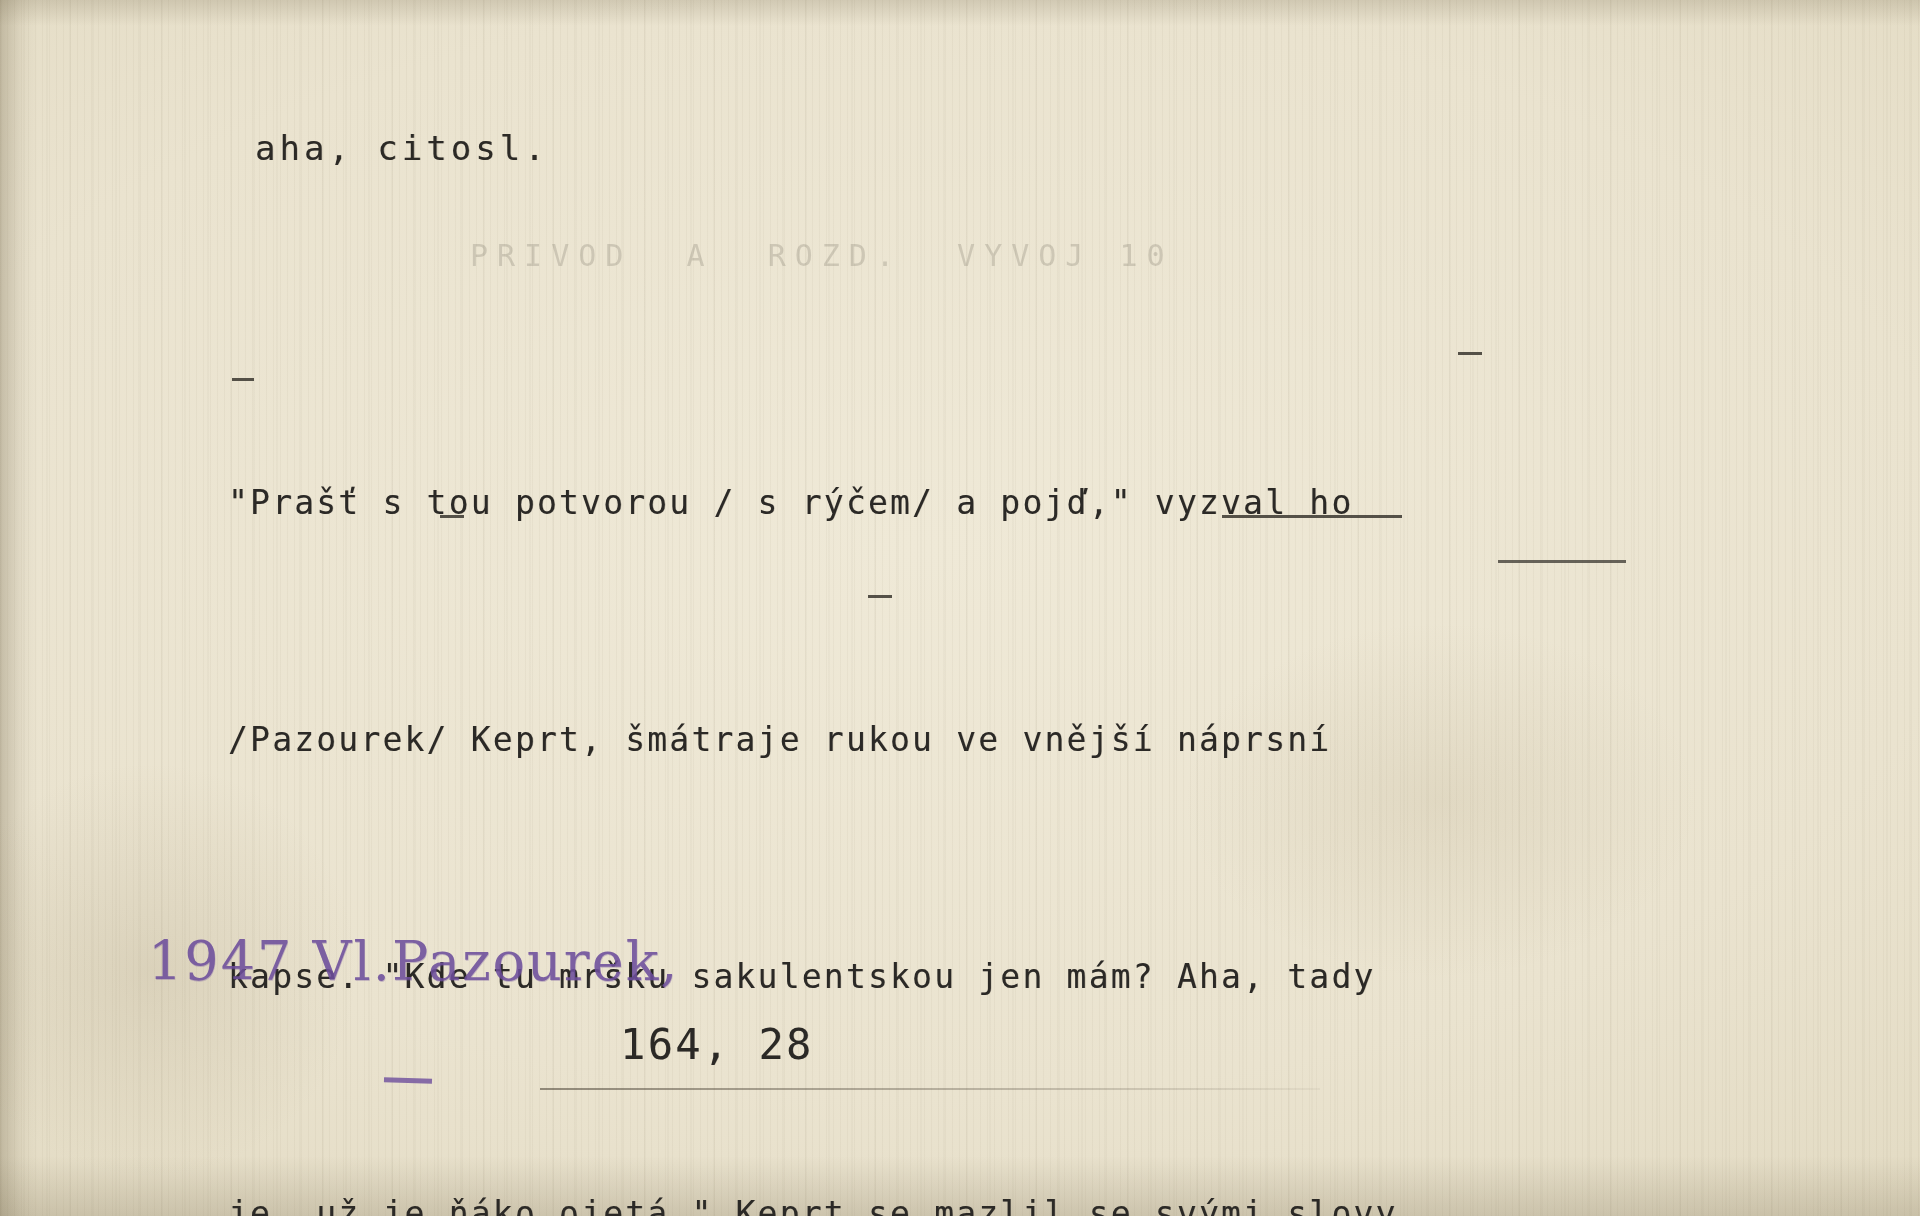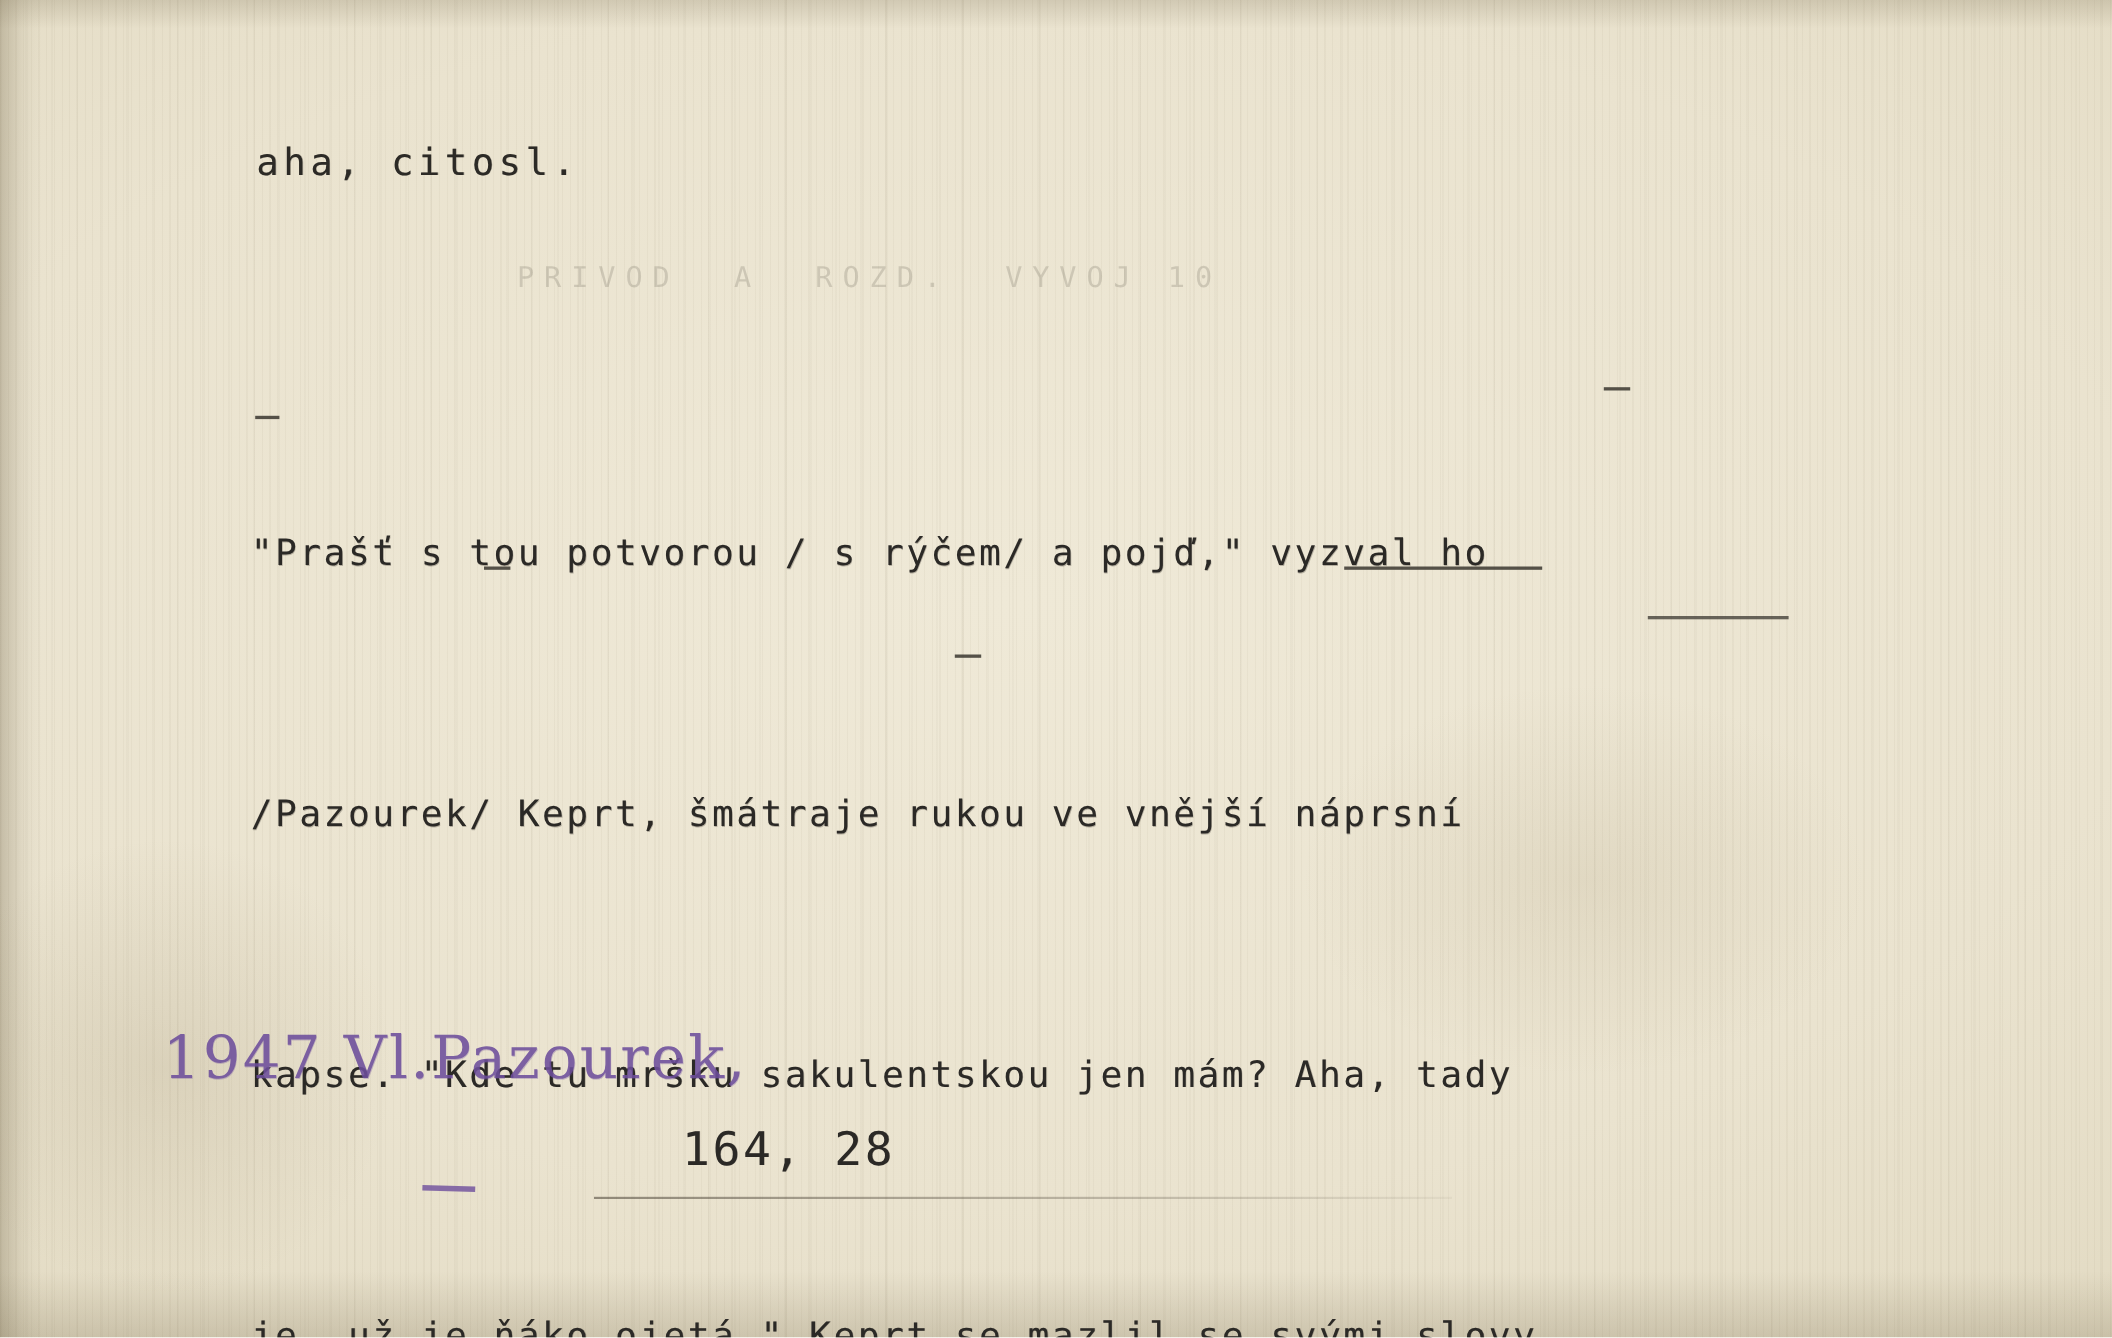--- a/index.html
+++ b/index.html
@@ -77,35 +77,35 @@
   }
   .stain-b {
     left: -60px; top: 760px;
     width: 420px; height: 420px;
     background: radial-gradient(ellipse at center, rgba(140,124,88,0.16) 0%, rgba(140,124,88,0.0) 70%);
   }
 
   
   .headword {
     position: absolute;
-    left: 233px;
+    left: 255px;
     top: 128px;
     font-size: 34px;
     letter-spacing: 4.0px;
     color: #2c2a26;
     white-space: pre;
     text-shadow: 0.6px 0.4px 0 rgba(60,55,45,0.35);
   }
 
   
   .ghost-line {
     position: absolute;
     left: 470px;
     top: 238px;
-    font-size: 26px;
+    font-size: 30px;
     letter-spacing: 9px;
     color: rgba(96, 90, 78, 0.22);
     white-space: pre;
     filter: blur(0.6px);
   }
 
   
   .body-text {
     position: absolute;
     left: 228px;

